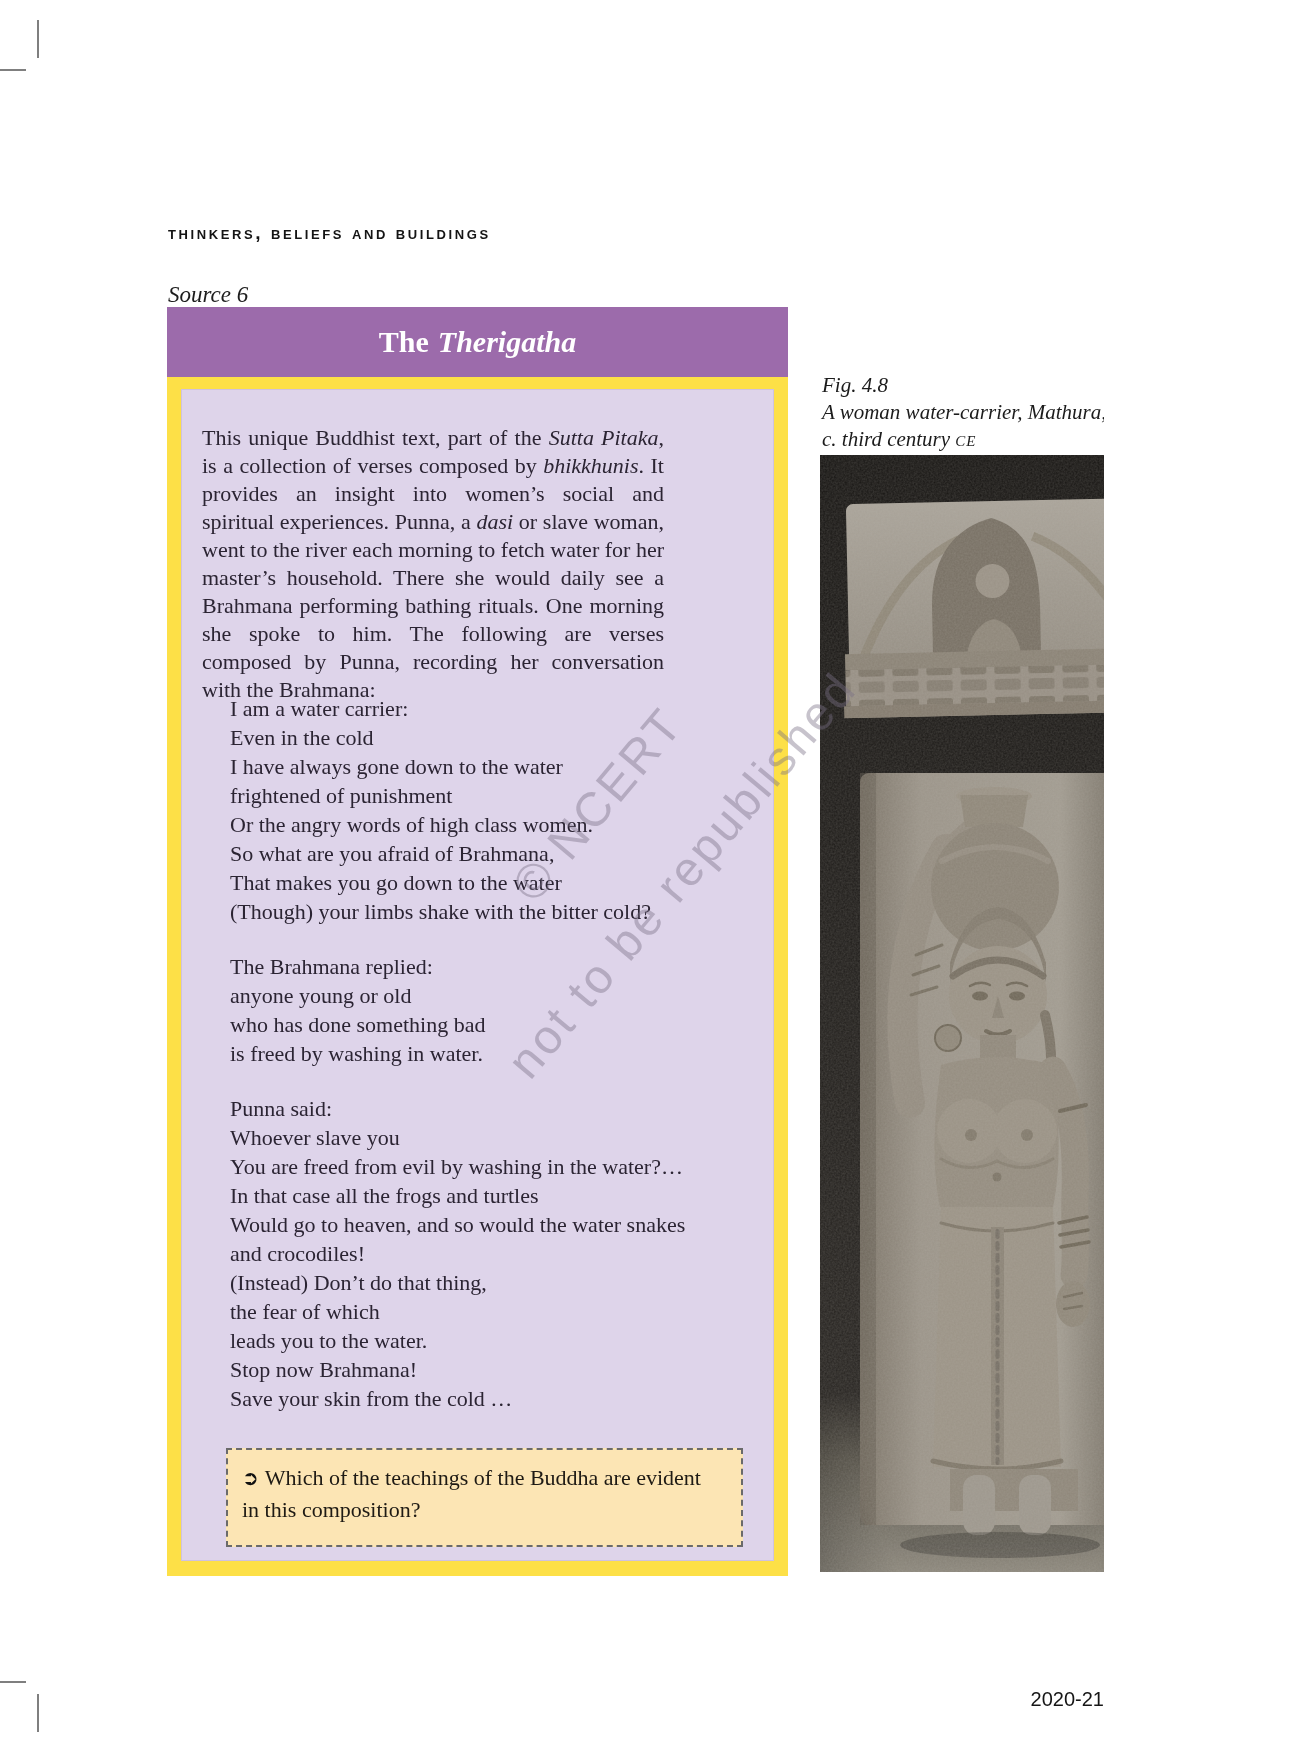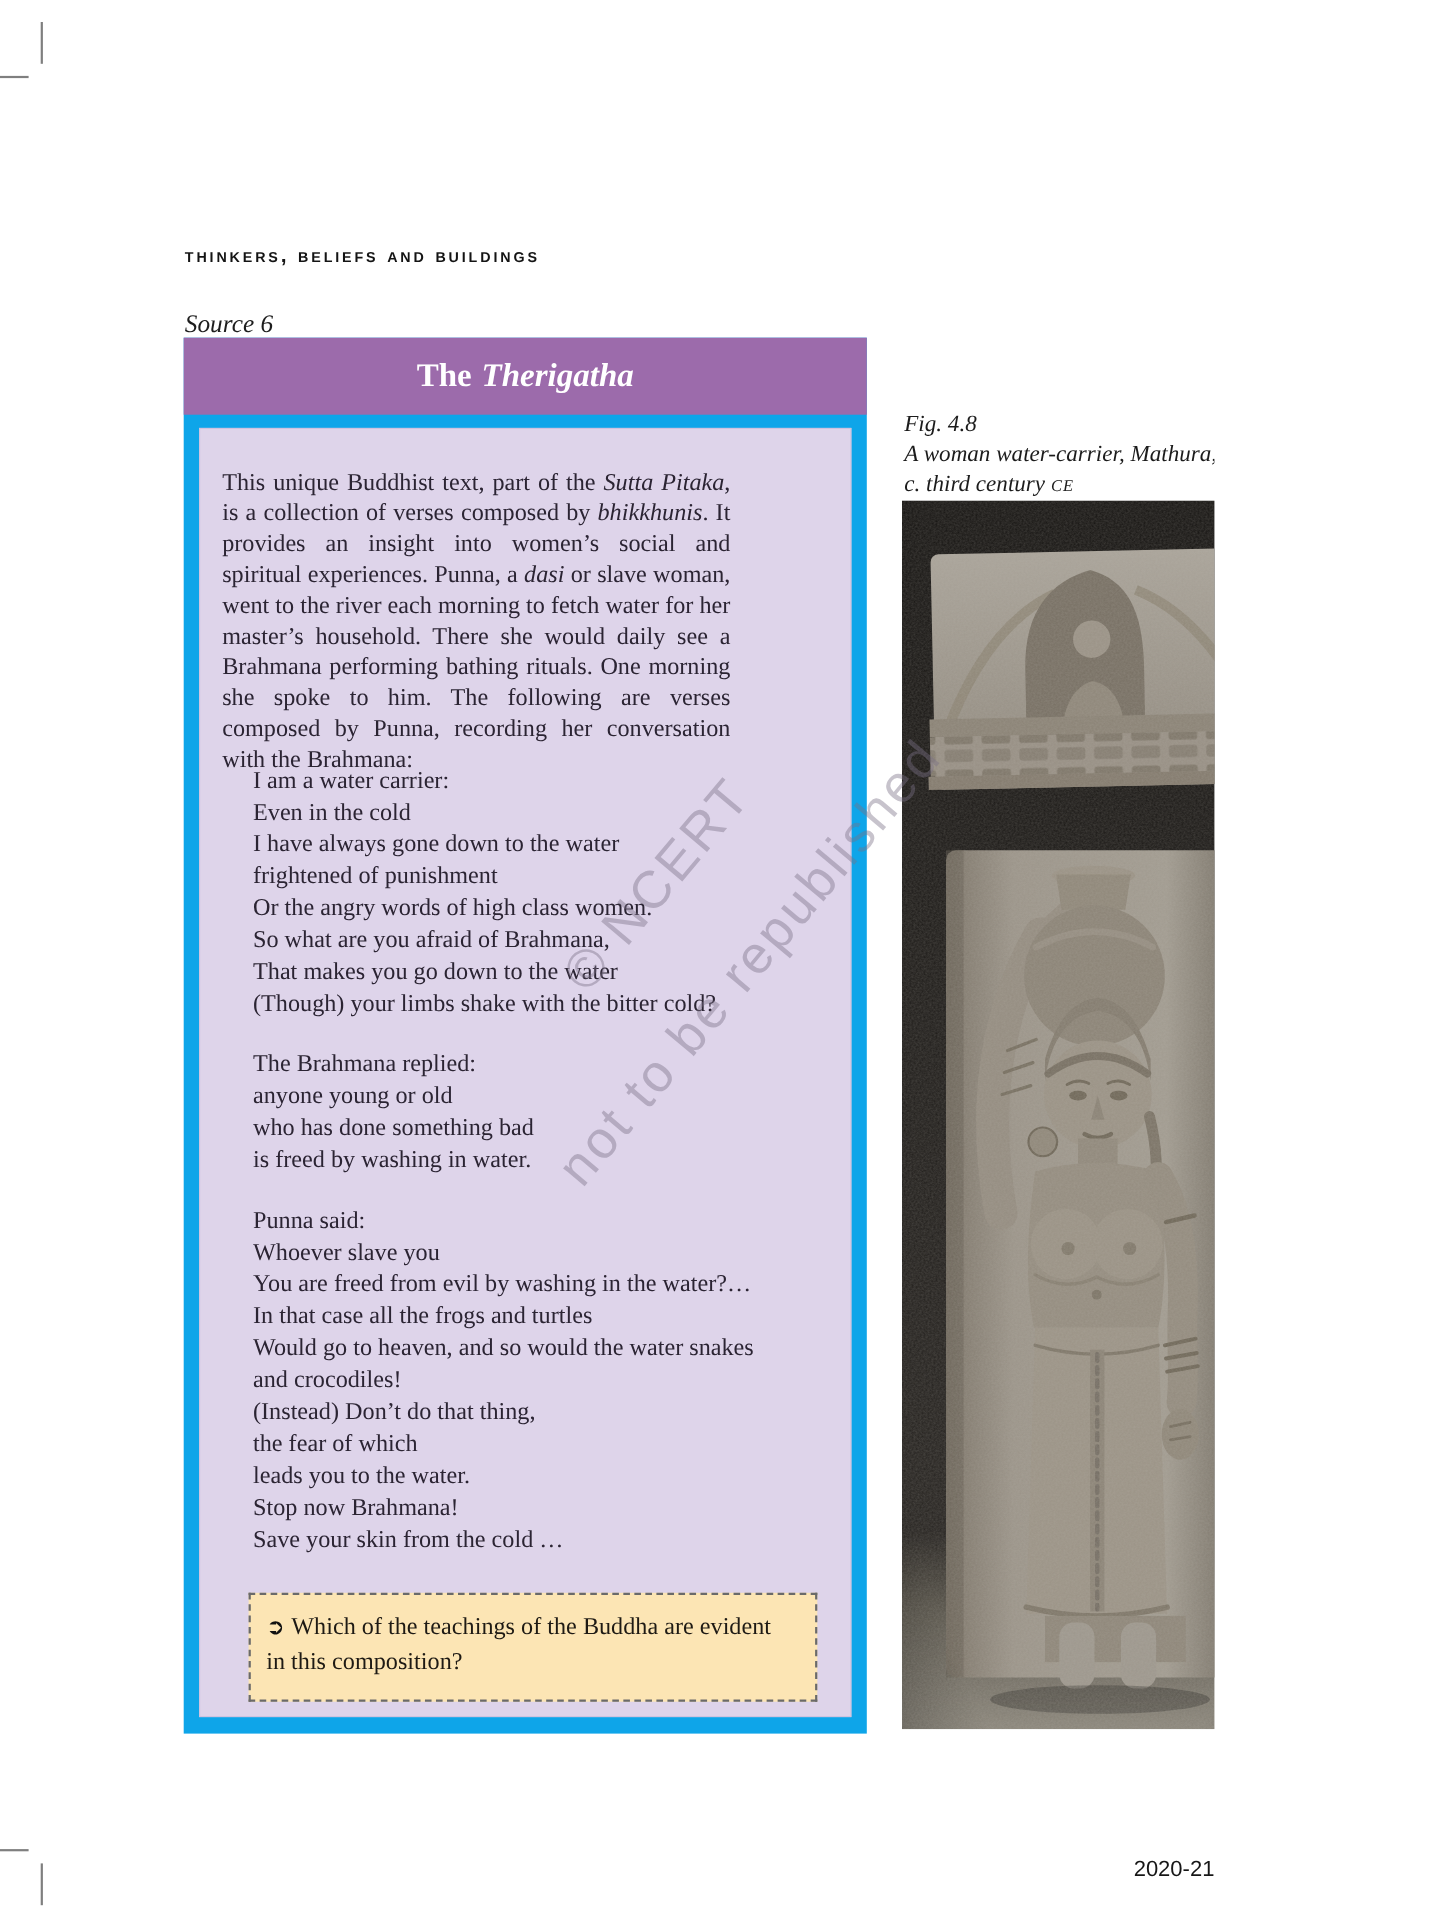--- a/index.html
+++ b/index.html
@@ -13,21 +13,21 @@
   .running-head{position:absolute;left:168px;top:222px;
     font-family:"Liberation Sans",sans-serif;font-weight:700;font-size:19px;
     letter-spacing:2.6px;font-variant:small-caps;text-transform:lowercase;color:#141414;}
   .page-number{position:absolute;left:1100px;top:216px;width:76px;text-align:right;
     font-family:"Liberation Sans",sans-serif;font-weight:700;font-size:25px;
     letter-spacing:2px;color:#141414;}
 
   .source-label{position:absolute;left:168px;top:282px;font-style:italic;font-size:23px;color:#1d1d1d;}
 
   
-  .source-box{position:absolute;left:167px;top:307px;width:621px;height:1269px;background:#0ea5e9;}
+  .source-box{position:absolute;left:167px;top:307px;width:621px;height:1269px;background:#fde047;}
   .source-box-header{position:absolute;left:0;top:0;width:100%;height:70px;background:#9c6bab;
     display:flex;align-items:center;justify-content:center;color:#ffffff;
     font-size:30px;font-weight:700;}
   .source-box-header em{margin-left:9px;}
   .source-panel{position:absolute;left:14px;top:82px;right:14px;bottom:15px;
     background:#ded4ea;border:1px solid #cfc2df;box-sizing:border-box;}
 
   .intro{position:absolute;left:20px;top:12px;width:462px;
     font-size:22px;line-height:28px;text-align:justify;}
   .intro em{font-style:italic;}

